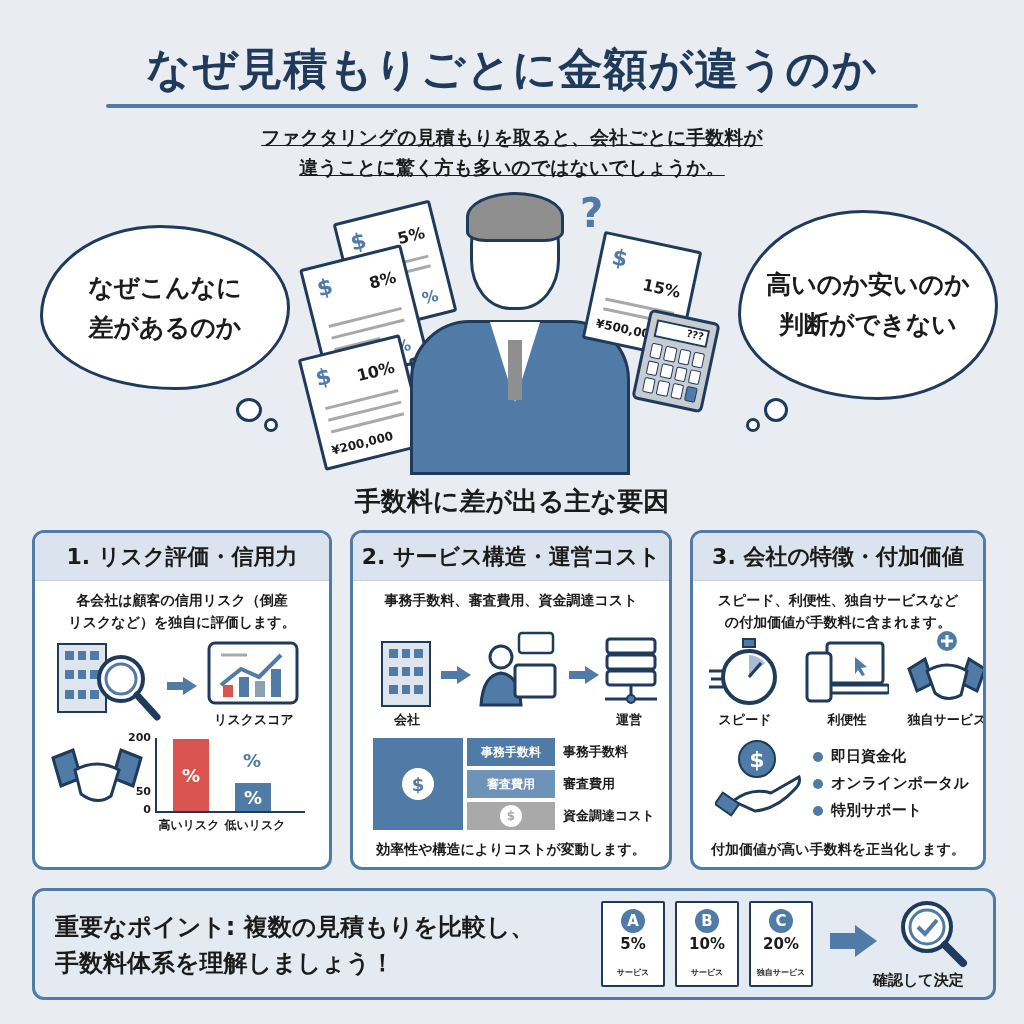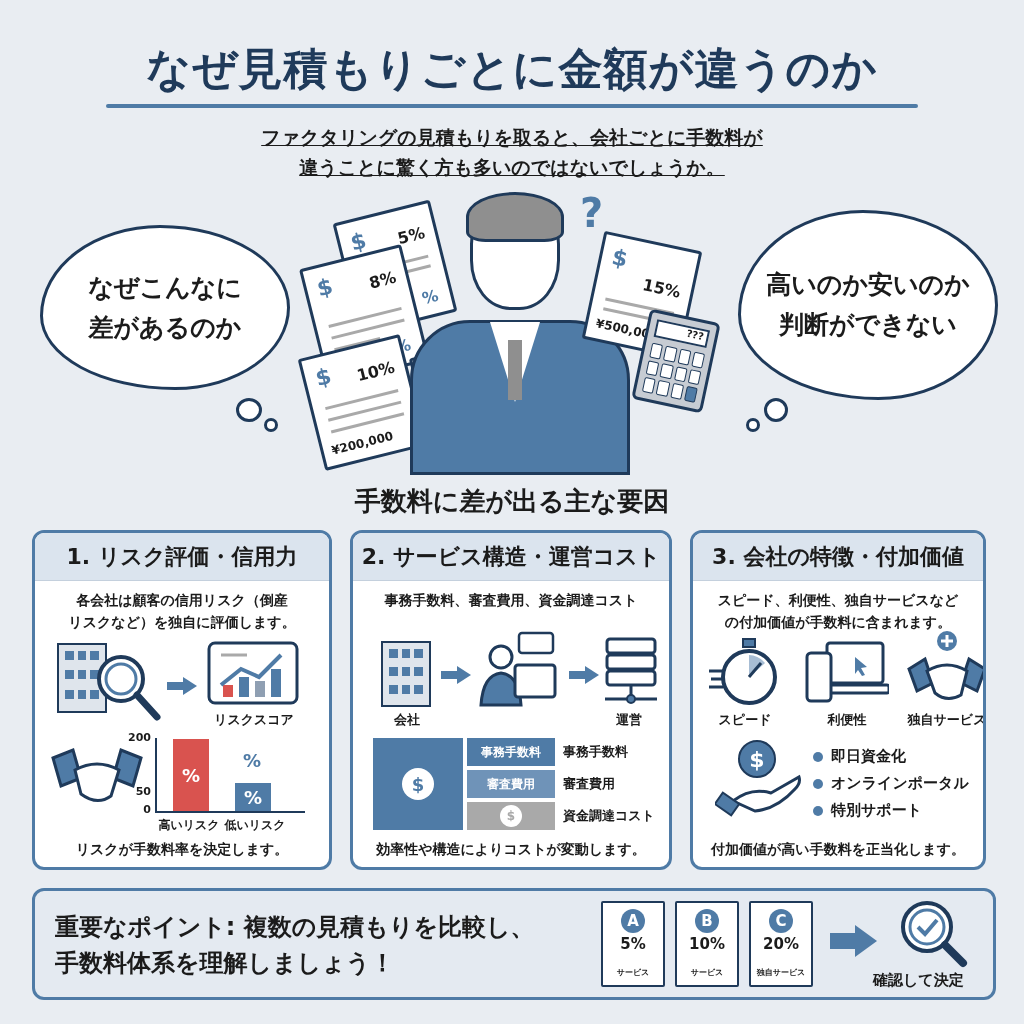--- a/index.html
+++ b/index.html
@@ -280,21 +280,20 @@
   <div class="tick" style="left:90px;top:198px;">200</div>
   <div class="tick" style="left:90px;top:252px;">50</div>
   <div class="tick" style="left:90px;top:270px;">0</div>
   <div class="mini-chart">
     <div class="mini-bar" style="left:16px;height:72px;background:#d9534f;">%</div>
     <div class="mini-bar" style="left:78px;height:28px;background:#4f7ba6;">%</div>
     <div style="position:absolute;left:86px;top:12px;color:#4f7ba6;font-weight:bold;font-size:18px;">%</div>
   </div>
   <div class="lbl" style="left:122px;top:284px;width:64px;font-size:12px;">高いリスク</div>
   <div class="lbl" style="left:188px;top:284px;width:64px;font-size:12px;">低いリスク</div>
-  <div class="card-foot">リスクが手数料率を決定します。</div>
 </div>
 
 <div class="card card-2">
   <div class="card-head">2. サービス構造・運営コスト</div>
   <div class="card-desc">
     <div>事務手数料、審査費用、資金調達コスト</div>
   </div>
   <div class="building" style="left:28px;top:108px;width:50px;height:66px;">
       <span></span>
       <span></span>

